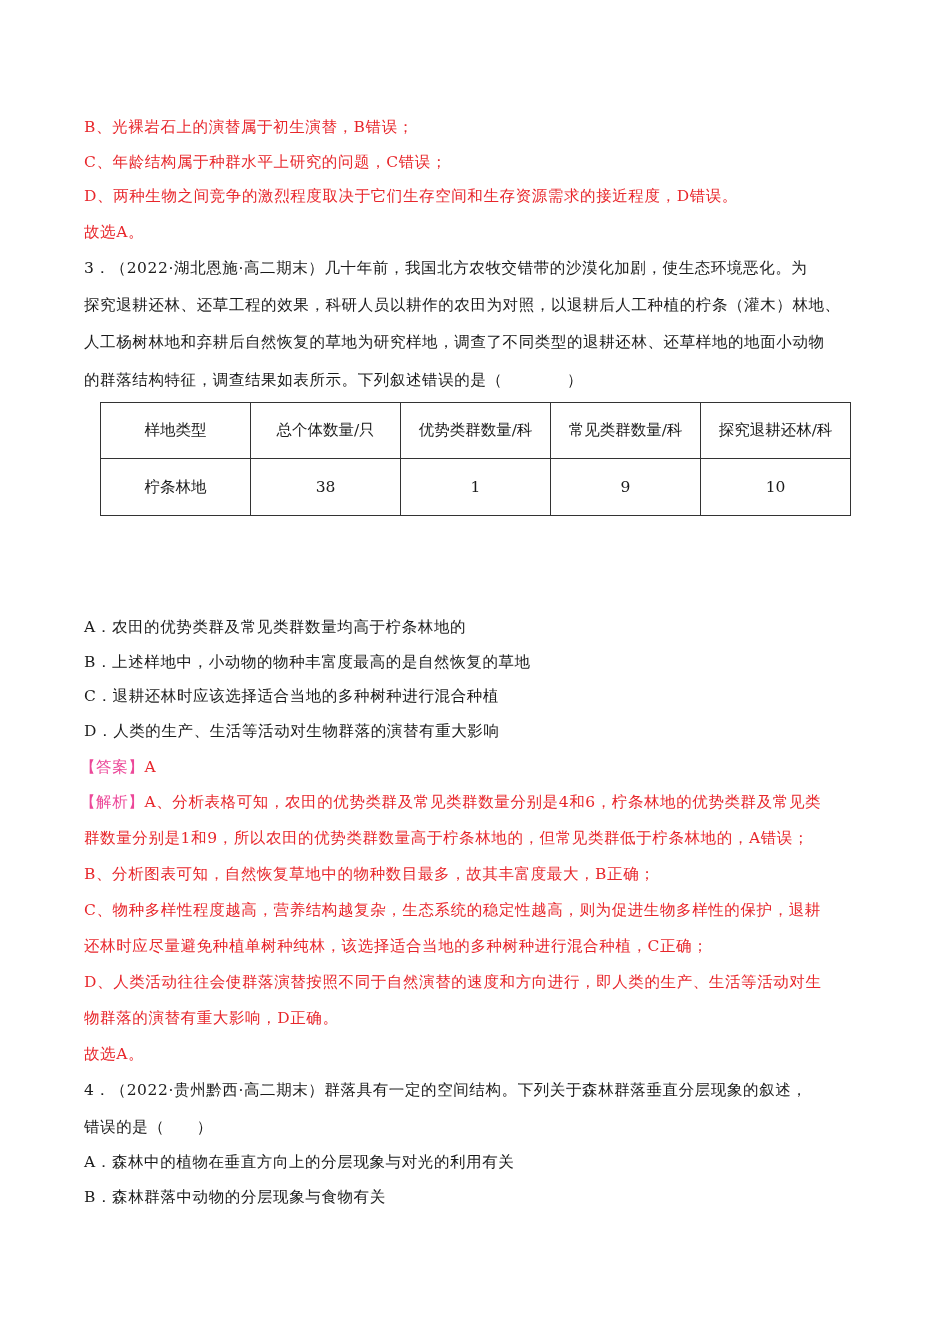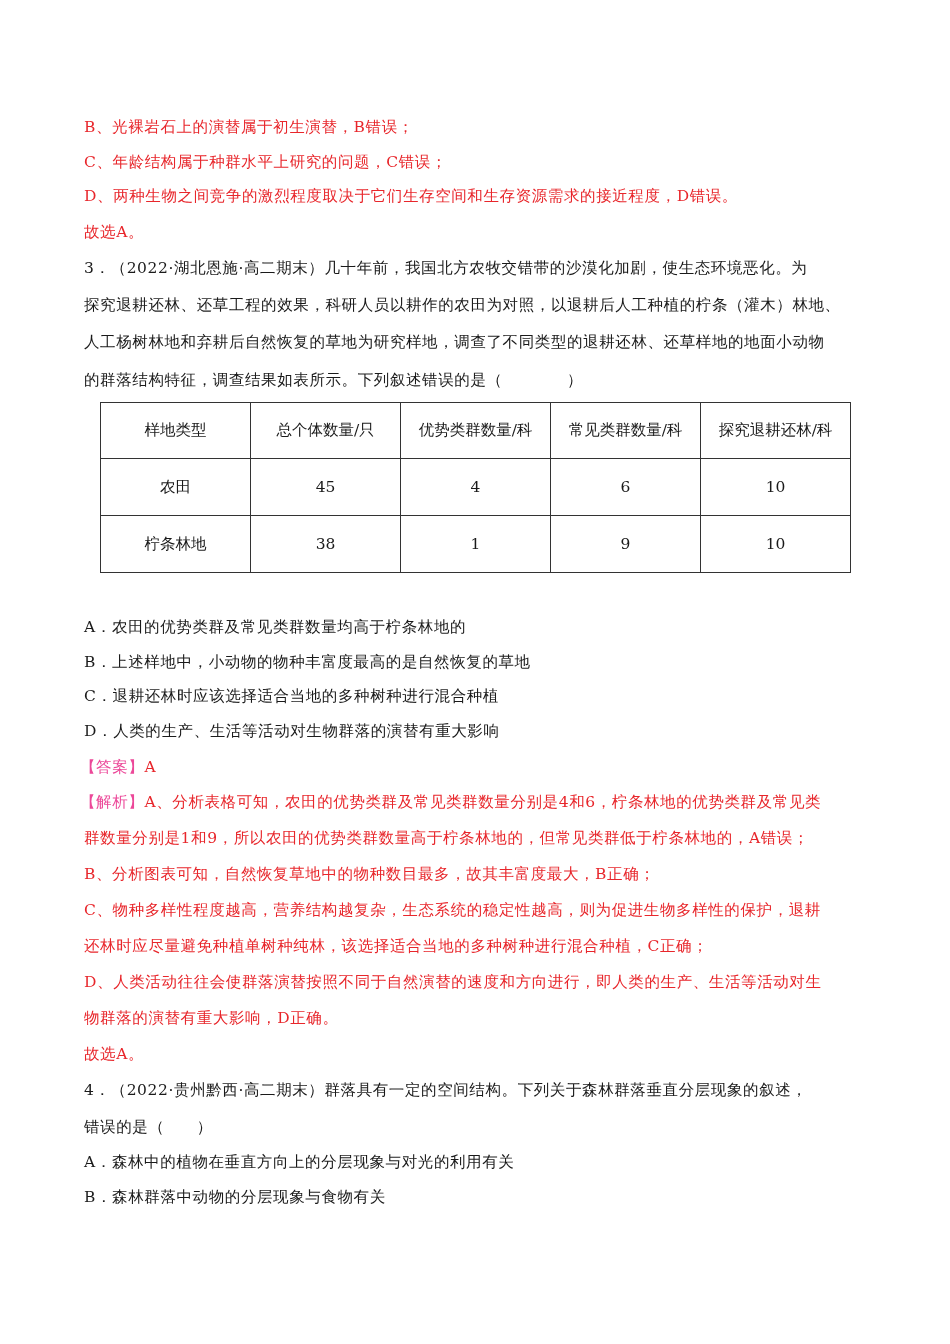--- a/index.html
+++ b/index.html
@@ -29,27 +29,20 @@
 <table class="data">
   <tbody>
       <tr class="head">
     <td>样地类型</td>
     <td>总个体数量/只</td>
     <td>优势类群数量/科</td>
     <td>常见类群数量/科</td>
     <td>探究退耕还林/科</td>
   </tr>
   <tr>
-    <td>农田</td>
-    <td>45</td>
-    <td>4</td>
-    <td>6</td>
-    <td>10</td>
-  </tr>
-  <tr>
     <td>柠条林地</td>
     <td>38</td>
     <td>1</td>
     <td>9</td>
     <td>10</td>
   </tr>
 </tbody>
   </table>
 
 <div class="line" style="top:617px;">A．农田的优势类群及常见类群数量均高于柠条林地的</div>

